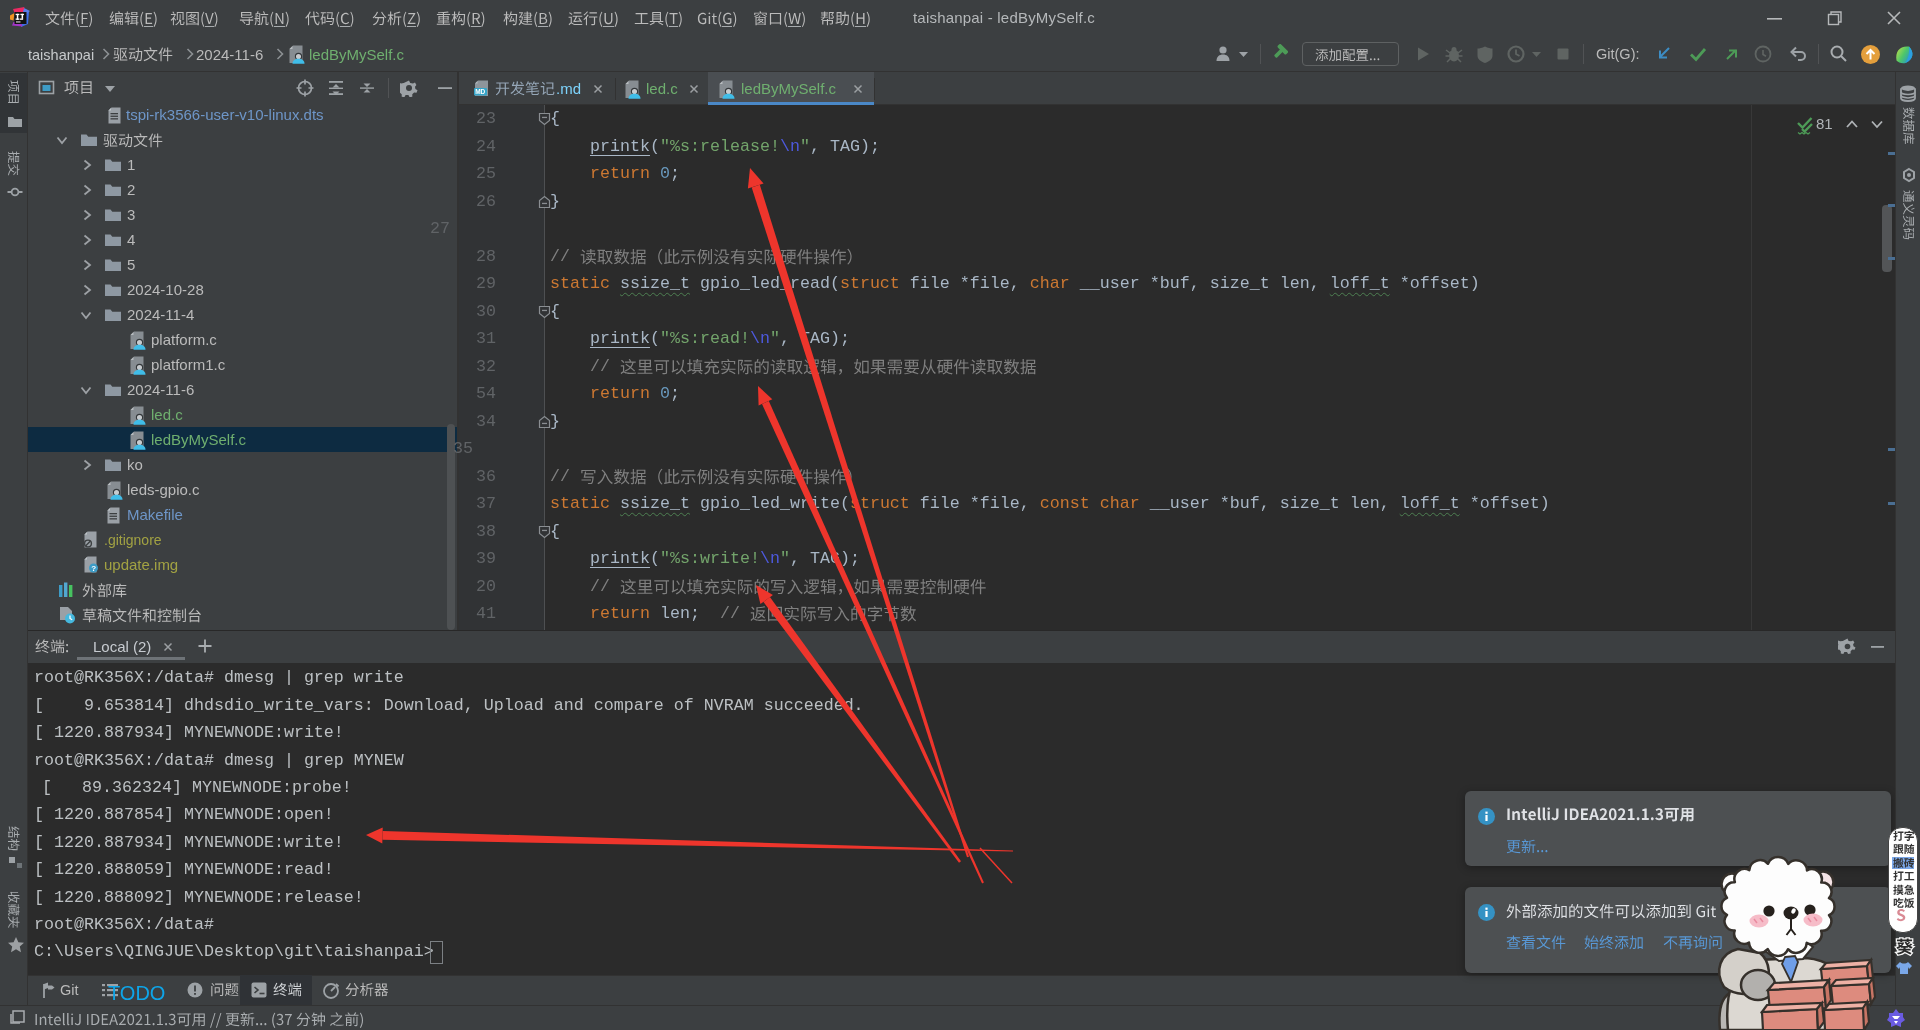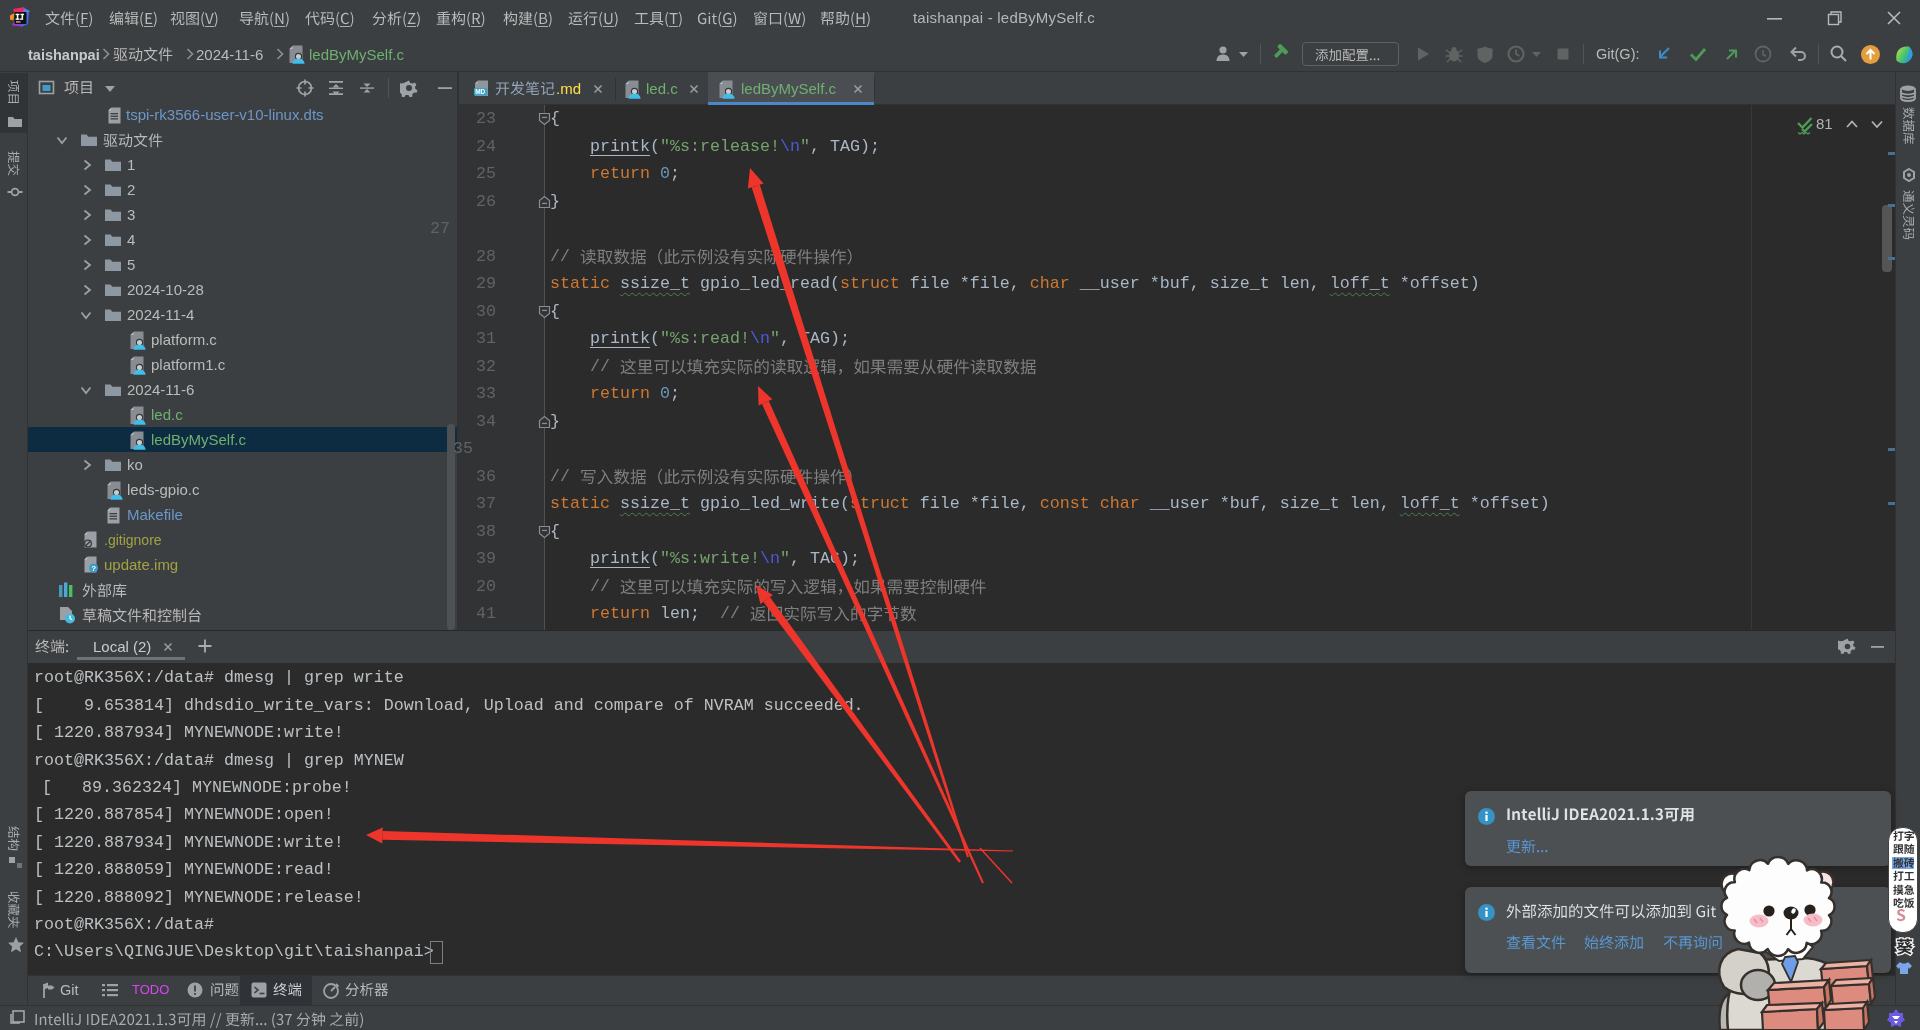--- a/index.html
+++ b/index.html
@@ -89,21 +89,21 @@
 <svg style="position:absolute;left:1765px;top:8px;" width="22" height="22" viewBox="0 0 22 22">
     <rect x="2" y="10" width="15" height="1.6" fill="#b6b8ba"></rect>
   </svg>
 <svg style="position:absolute;left:1824px;top:8px;" width="22" height="22" viewBox="0 0 22 22">
     <rect x="4.5" y="6.5" width="10" height="10" fill="none" stroke="#b6b8ba" stroke-width="1.4"></rect>
     <path d="M7 6.5 V4 H17 V14 H14.5" fill="none" stroke="#b6b8ba" stroke-width="1.4"></path>
   </svg>
 <svg style="position:absolute;left:1884px;top:8px;" width="22" height="22" viewBox="0 0 22 22">
     <path d="M4 4 L16 16 M16 4 L4 16" stroke="#b6b8ba" stroke-width="1.6"></path>
   </svg>
-<div class="abs" style="left:28px;top:47px;font-size:14.5px;font-weight:bold;color:#c7cacc">taishanpai</div>
+<div class="abs" style="left:28px;top:47px;font-size:14.5px;font-weight:normal;color:#c7cacc">taishanpai</div>
 <svg style="position:absolute;left:102px;top:48px;" width="8" height="12" viewBox="0 0 8 12">
     <path d="M1.5 1 L6.5 6 L1.5 11" stroke="#8c9093" stroke-width="1.6" fill="none"></path>
   </svg>
 <svg style="position:absolute;left:113px;top:60px;overflow:visible" width="1" height="1">
     <path d="M0.4 -2.2L0.7 -1.3C1.8 -1.6 3.2 -2 4.5 -2.3L4.4 -3.2C2.9 -2.8 1.5 -2.4 0.4 -2.2ZM14.1 -11.7L6.9 -11.7L6.9 0.6L14.4 0.6L14.4 -0.4L7.9 -0.4L7.9 -10.7L14.1 -10.7ZM1.6 -9.8C1.5 -8.2 1.3 -6 1.1 -4.7L5.1 -4.7C4.9 -1.6 4.7 -0.4 4.4 -0C4.3 0.1 4.1 0.1 3.8 0.1C3.6 0.1 2.9 0.1 2.1 0.1C2.3 0.3 2.4 0.7 2.4 1C3.2 1.1 3.9 1.1 4.2 1C4.7 1 5 0.9 5.2 0.6C5.7 0.1 5.9 -1.3 6.1 -5.1C6.2 -5.3 6.2 -5.6 6.2 -5.6L5.2 -5.6L5 -5.6C5.2 -7.2 5.4 -9.9 5.6 -12L4.6 -11.9L1 -11.9L1 -11L4.5 -11C4.4 -9.1 4.2 -7 4 -5.6L2.2 -5.6C2.3 -6.8 2.4 -8.5 2.5 -9.8ZM12.5 -9.8C12.2 -8.7 11.7 -7.7 11.3 -6.7C10.6 -7.6 9.9 -8.6 9.2 -9.4L8.4 -8.9C9.2 -7.9 10 -6.8 10.8 -5.6C10 -4.2 9.2 -2.9 8.3 -1.9C8.5 -1.7 8.9 -1.4 9.1 -1.2C9.9 -2.1 10.7 -3.3 11.4 -4.6C12.1 -3.5 12.8 -2.4 13.1 -1.5L14 -2.1C13.6 -3.1 12.8 -4.4 12 -5.7C12.6 -6.9 13.1 -8.2 13.5 -9.6ZM16.3 -11.4L16.3 -10.4L22.1 -10.4L22.1 -11.4ZM24.8 -12.3C24.8 -11.3 24.8 -10.2 24.8 -9.1L22.6 -9.1L22.6 -8.1L24.7 -8.1C24.5 -4.6 23.9 -1.5 21.9 0.4C22.2 0.5 22.6 0.9 22.8 1.2C25 -0.9 25.6 -4.3 25.8 -8.1L28 -8.1C27.9 -2.7 27.7 -0.7 27.3 -0.3C27.1 -0.1 27 -0.1 26.7 -0.1C26.4 -0.1 25.6 -0.1 24.8 -0.1C24.9 0.2 25.1 0.6 25.1 1C25.9 1 26.7 1 27.2 1C27.7 0.9 28 0.8 28.3 0.4C28.8 -0.3 29 -2.4 29.2 -8.6C29.2 -8.7 29.2 -9.1 29.2 -9.1L25.9 -9.1C25.9 -10.2 25.9 -11.3 25.9 -12.3ZM16.3 -0.7L16.4 -0.7L16.4 -0.6C16.7 -0.9 17.2 -1 21.4 -2L21.7 -1L22.7 -1.3C22.4 -2.3 21.7 -4.1 21.1 -5.5L20.2 -5.2C20.5 -4.5 20.8 -3.7 21.1 -2.9L17.5 -2.2C18.1 -3.5 18.7 -5.2 19.1 -6.8L22.4 -6.8L22.4 -7.8L15.8 -7.8L15.8 -6.8L17.9 -6.8C17.5 -5 16.9 -3.2 16.7 -2.7C16.4 -2.2 16.2 -1.8 16 -1.7C16.1 -1.4 16.3 -0.9 16.3 -0.7ZM36.3 -12.3C36.8 -11.6 37.3 -10.6 37.5 -10L38.7 -10.4C38.5 -11 38 -12 37.5 -12.7ZM30.8 -10L30.8 -8.8L33.1 -8.8C34 -6.6 35.2 -4.6 36.7 -3C35.1 -1.6 33 -0.6 30.5 0.1C30.8 0.4 31.1 0.9 31.2 1.2C33.8 0.4 35.8 -0.7 37.5 -2.2C39.2 -0.7 41.3 0.4 43.7 1.1C43.9 0.8 44.2 0.3 44.5 0.1C42.1 -0.5 40.1 -1.6 38.4 -3C39.9 -4.6 41.1 -6.5 41.9 -8.8L44.3 -8.8L44.3 -10ZM37.6 -3.8C36.1 -5.2 35 -6.9 34.3 -8.8L40.7 -8.8C39.9 -6.8 38.9 -5.2 37.6 -3.8ZM49.8 -5.1L49.8 -4L54.1 -4L54.1 1.2L55.2 1.2L55.2 -4L59.3 -4L59.3 -5.1L55.2 -5.1L55.2 -8.4L58.6 -8.4L58.6 -9.5L55.2 -9.5L55.2 -12.4L54.1 -12.4L54.1 -9.5L52 -9.5C52.2 -10.2 52.4 -10.9 52.6 -11.6L51.5 -11.8C51.1 -9.9 50.5 -7.9 49.6 -6.7C49.9 -6.6 50.4 -6.3 50.6 -6.1C51 -6.8 51.4 -7.6 51.7 -8.4L54.1 -8.4L54.1 -5.1ZM49 -12.5C48.2 -10.3 46.9 -8 45.5 -6.6C45.7 -6.3 46 -5.7 46.1 -5.4C46.6 -6 47.1 -6.6 47.5 -7.2L47.5 1.2L48.6 1.2L48.6 -9C49.2 -10 49.7 -11.1 50.1 -12.2Z" fill="#bbbbbb"></path>
   </svg>
 <svg style="position:absolute;left:186px;top:48px;" width="8" height="12" viewBox="0 0 8 12">
     <path d="M1.5 1 L6.5 6 L1.5 11" stroke="#8c9093" stroke-width="1.6" fill="none"></path>
   </svg>
 <div class="abs" style="left:196px;top:46px;font-size:15px;color:#bbbbbb">2024-11-6</div>
@@ -419,21 +419,21 @@
 <div style="position:absolute;left:874px;top:78px;width:1px;height:22px;background:#323232"></div>
 <svg style="position:absolute;left:473px;top:80px;" width="17" height="17" viewBox="0 0 17 17">
     <path d="M5 0.5 H15 V16 H2 V3.5 z" fill="#8e959b"></path>
     <path d="M4.5 1 L2 3.5 H4.5 z" fill="#b6bcc0"></path>
     <rect x="1" y="8" width="13" height="7.5" rx="1" fill="#35a4c8"></rect>
     <text x="2.2" y="14.2" font-size="6.5" font-weight="bold" font-family="Liberation Sans" fill="#fff">MD</text>
   </svg>
 <svg style="position:absolute;left:495px;top:94px;overflow:visible" width="1" height="1">
     <path d="M9.7 -10.5L9.7 -6.3L5.5 -6.3L5.5 -6.9L5.5 -10.5ZM0.8 -6.3L0.8 -5.2L4.3 -5.2C4.1 -3.1 3.3 -1.1 0.8 0.4C1.1 0.6 1.5 1 1.7 1.3C4.5 -0.5 5.3 -2.8 5.5 -5.2L9.7 -5.2L9.7 1.2L10.9 1.2L10.9 -5.2L14.2 -5.2L14.2 -6.3L10.9 -6.3L10.9 -10.5L13.8 -10.5L13.8 -11.6L1.3 -11.6L1.3 -10.5L4.4 -10.5L4.4 -6.9L4.4 -6.3ZM25.1 -11.8C25.7 -11.2 26.6 -10.2 27 -9.6L27.9 -10.2C27.5 -10.8 26.6 -11.7 26 -12.4ZM17.2 -7.8C17.3 -8 17.8 -8.1 18.8 -8.1L20.9 -8.1C19.9 -5 18.2 -2.5 15.4 -0.9C15.7 -0.7 16.1 -0.2 16.3 0C18.2 -1.2 19.7 -2.7 20.7 -4.6C21.3 -3.4 22.1 -2.5 23 -1.6C21.7 -0.7 20.2 -0.1 18.6 0.3C18.8 0.5 19.1 0.9 19.2 1.2C20.9 0.8 22.5 0.1 23.8 -0.9C25.2 0.1 26.8 0.8 28.8 1.2C28.9 0.9 29.2 0.5 29.5 0.2C27.6 -0.1 26 -0.8 24.7 -1.6C26 -2.8 27 -4.3 27.7 -6.2L26.9 -6.6L26.7 -6.5L21.6 -6.5C21.8 -7 22 -7.5 22.2 -8.1L28.9 -8.1L29 -9.2L22.5 -9.2C22.7 -10.2 22.9 -11.3 23.1 -12.4L21.8 -12.7C21.6 -11.4 21.4 -10.3 21.2 -9.2L18.4 -9.2C18.9 -10 19.3 -11 19.5 -12L18.3 -12.2C18.1 -11 17.5 -9.8 17.3 -9.5C17.2 -9.2 17 -9 16.8 -8.9C16.9 -8.6 17.1 -8.1 17.2 -7.8ZM23.8 -2.3C22.8 -3.2 22 -4.2 21.4 -5.4L26.1 -5.4C25.6 -4.2 24.8 -3.2 23.8 -2.3ZM30.9 -2.4L31 -1.4L36.4 -1.9L36.4 -0.7C36.4 0.7 36.9 1.1 38.5 1.1C38.9 1.1 41.6 1.1 42 1.1C43.4 1.1 43.8 0.6 43.9 -1.2C43.6 -1.2 43.1 -1.4 42.9 -1.6C42.8 -0.2 42.7 0.1 41.9 0.1C41.3 0.1 39.1 0.1 38.6 0.1C37.7 0.1 37.5 -0.1 37.5 -0.7L37.5 -2L44.2 -2.5L44.1 -3.5L37.5 -3L37.5 -4.5L42.8 -5L42.7 -5.9L37.5 -5.5L37.5 -6.8C39.5 -7 41.3 -7.3 42.7 -7.7L42.1 -8.6C39.7 -8 35.5 -7.5 31.9 -7.3C32 -7.1 32.1 -6.7 32.2 -6.4C33.5 -6.5 35 -6.6 36.4 -6.7L36.4 -5.4L31.6 -5L31.7 -4L36.4 -4.4L36.4 -2.9ZM32.8 -12.7C32.3 -11.2 31.5 -9.7 30.5 -8.7C30.8 -8.5 31.3 -8.2 31.5 -8.1C32 -8.7 32.5 -9.4 32.9 -10.2L33.7 -10.2C34.1 -9.5 34.5 -8.7 34.6 -8.1L35.6 -8.5C35.5 -9 35.1 -9.6 34.8 -10.2L37.1 -10.2L37.1 -11.2L33.4 -11.2C33.5 -11.6 33.7 -12 33.9 -12.4ZM38.7 -12.7C38.2 -11.2 37.4 -9.8 36.4 -8.9C36.7 -8.7 37.2 -8.4 37.4 -8.2C37.9 -8.8 38.4 -9.4 38.8 -10.2L39.9 -10.2C40.2 -9.6 40.6 -9 40.7 -8.5L41.7 -8.9C41.6 -9.3 41.3 -9.8 41.1 -10.2L44 -10.2L44 -11.2L39.3 -11.2C39.5 -11.6 39.6 -12 39.8 -12.4ZM46.9 -11.5C47.7 -10.8 48.7 -9.8 49.2 -9.1L50 -9.9C49.5 -10.5 48.5 -11.5 47.6 -12.2ZM48 0.9L48 0.9C48.2 0.6 48.6 0.3 51.1 -1.5C51 -1.7 50.8 -2.1 50.8 -2.4L49.2 -1.4L49.2 -7.9L45.7 -7.9L45.7 -6.8L48.1 -6.8L48.1 -1.4C48.1 -0.7 47.6 -0.1 47.4 0.1C47.6 0.3 47.9 0.7 48 0.9ZM51.3 -11.5L51.3 -10.4L57.2 -10.4L57.2 -6.6L51.6 -6.6L51.6 -0.9C51.6 0.6 52.1 1 53.8 1C54.2 1 56.9 1 57.2 1C58.9 1 59.3 0.3 59.4 -2.1C59.1 -2.2 58.6 -2.4 58.3 -2.6C58.3 -0.5 58.1 -0.1 57.2 -0.1C56.6 -0.1 54.3 -0.1 53.9 -0.1C52.9 -0.1 52.7 -0.2 52.7 -0.8L52.7 -5.5L57.2 -5.5L57.2 -4.8L58.4 -4.8L58.4 -11.5Z" fill="#95a6b7"></path>
   </svg>
-<div class="abs" style="left:556px;top:80px;font-size:15px;color:#fde047">.md</div>
+<div class="abs" style="left:556px;top:80px;font-size:15px;color:#7dd3fc">.md</div>
 <svg style="position:absolute;left:592px;top:83px;" width="12" height="12" viewBox="0 0 12 12">
     <path d="M2.5 2.5 L9.5 9.5 M9.5 2.5 L2.5 9.5" stroke="#9b9fa2" stroke-width="1.5"></path>
   </svg>
 <svg style="position:absolute;left:624px;top:80px;" width="17" height="19" viewBox="0 0 17 19">
     <path d="M5 0.5 H14.5 V18 H1.5 V4 z" fill="#878d92"></path>
     <path d="M4.5 1 L1.5 4 H4.5 z" fill="#b8bcbf"></path>
 <circle cx="10.5" cy="11.5" r="3.1" fill="#c7cbce" stroke="#34383b" stroke-width="1.1"></circle>
     <path d="M4.5 18.8 c0-3.4 2.6-5 6-5 s6 1.6 6 5 z" fill="#40bde8"></path>
   </svg>
 <div class="abs" style="left:646px;top:80px;font-size:15px;color:#6faf6f">led.c</div>
@@ -455,21 +455,21 @@
 <div class="cl mono" style="left:430px;top:105.2px;width:66px;text-align:right;color:#606366">23</div>
 <div class="cl mono" style="left:430px;top:132.8px;width:66px;text-align:right;color:#606366">24</div>
 <div class="cl mono" style="left:430px;top:160.2px;width:66px;text-align:right;color:#606366">25</div>
 <div class="cl mono" style="left:430px;top:187.8px;width:66px;text-align:right;color:#606366">26</div>
 <div class="cl mono" style="left:430px;top:215.2px;width:66px;text-align:left;color:#606366">27</div>
 <div class="cl mono" style="left:430px;top:242.8px;width:66px;text-align:right;color:#606366">28</div>
 <div class="cl mono" style="left:430px;top:270.2px;width:66px;text-align:right;color:#606366">29</div>
 <div class="cl mono" style="left:430px;top:297.8px;width:66px;text-align:right;color:#606366">30</div>
 <div class="cl mono" style="left:430px;top:325.2px;width:66px;text-align:right;color:#606366">31</div>
 <div class="cl mono" style="left:430px;top:352.8px;width:66px;text-align:right;color:#606366">32</div>
-<div class="cl mono" style="left:430px;top:380.2px;width:66px;text-align:right;color:#606366">33</div>
+<div class="cl mono" style="left:430px;top:380.2px;width:66px;text-align:right;color:#606366">54</div>
 <div class="cl mono" style="left:430px;top:407.8px;width:66px;text-align:right;color:#606366">34</div>
 <div class="cl mono" style="left:430px;top:435.2px;width:66px;text-align:center;color:#606366">35</div>
 <div class="cl mono" style="left:430px;top:462.8px;width:66px;text-align:right;color:#606366">36</div>
 <div class="cl mono" style="left:430px;top:490.2px;width:66px;text-align:right;color:#606366">37</div>
 <div class="cl mono" style="left:430px;top:517.8px;width:66px;text-align:right;color:#606366">38</div>
 <div class="cl mono" style="left:430px;top:545.2px;width:66px;text-align:right;color:#606366">39</div>
 <div class="cl mono" style="left:430px;top:572.8px;width:66px;text-align:right;color:#606366">20</div>
 <div class="cl mono" style="left:430px;top:600.2px;width:66px;text-align:right;color:#606366">41</div>
 <svg style="position:absolute;left:538px;top:112.0px;" width="14" height="14" viewBox="0 0 14 14">
     <path d="M1.5 1.5 h10 v7 l-5 4 -5 -4 z" fill="#313335" stroke="#8a8e92" stroke-width="1.2"></path>
@@ -599,21 +599,21 @@
   </svg>
 <div class="abs" style="left:60px;top:982px;font-size:14.5px;color:#bbbbbb">Git</div>
 <svg style="position:absolute;left:101px;top:982px;" width="18" height="16" viewBox="0 0 18 16">
     <rect x="1" y="2" width="3" height="2.2" fill="#9da2a6"></rect>
     <rect x="6" y="2" width="11" height="2.2" fill="#9da2a6"></rect>
     <rect x="1" y="7" width="3" height="2.2" fill="#9da2a6"></rect>
     <rect x="6" y="7" width="11" height="2.2" fill="#9da2a6"></rect>
     <rect x="1" y="12" width="3" height="2.2" fill="#9da2a6"></rect>
     <rect x="6" y="12" width="11" height="2.2" fill="#9da2a6"></rect>
   </svg>
-<div class="abs" style="left:132px;top:982px;font-size:13px;color:#d946ef">TODO</div>
+<div class="abs" style="left:108px;top:982px;font-size:20px;color:#0ea5e9">TODO</div>
 <svg style="position:absolute;left:186px;top:981px;" width="18" height="18" viewBox="0 0 18 18">
     <circle cx="9" cy="9" r="7.5" fill="#9da2a6"></circle>
     <rect x="8.1" y="4.5" width="1.8" height="6" fill="#3c3f41"></rect>
     <rect x="8.1" y="12" width="1.8" height="1.8" fill="#3c3f41"></rect>
   </svg>
 <svg style="position:absolute;left:210px;top:995px;overflow:visible" width="1" height="1">
     <path d="M1.3 -8.9L1.3 1.2L2.4 1.2L2.4 -8.9ZM1.5 -11.5C2.2 -10.7 3.2 -9.7 3.7 -9L4.5 -9.6C4 -10.3 3 -11.3 2.3 -12ZM5.1 -11.4L5.1 -10.3L12.1 -10.3L12.1 -0.4C12.1 -0.1 12 -0 11.7 -0C11.5 -0 10.6 0 9.7 -0C9.9 0.3 10.1 0.7 10.1 1.1C11.3 1.1 12.1 1 12.5 0.9C13 0.7 13.2 0.3 13.2 -0.4L13.2 -11.4ZM4.7 -7.8L4.7 -1.5L5.7 -1.5L5.7 -2.4L9.8 -2.4L9.8 -7.8ZM5.7 -6.8L8.7 -6.8L8.7 -3.4L5.7 -3.4ZM17.1 -8.9L20 -8.9L20 -7.8L17.1 -7.8ZM17.1 -10.8L20 -10.8L20 -9.7L17.1 -9.7ZM16.1 -11.6L16.1 -7L21 -7L21 -11.6ZM24.6 -7.7C24.5 -3.9 24.2 -2.1 21.1 -1.1C21.3 -0.9 21.6 -0.6 21.7 -0.4C25 -1.5 25.4 -3.6 25.5 -7.7ZM25.1 -2.7C26 -2 27.1 -1.1 27.7 -0.5L28.3 -1.1C27.8 -1.7 26.6 -2.7 25.7 -3.3ZM16.3 -4.4C16.2 -2.3 15.9 -0.5 15 0.6C15.2 0.7 15.6 1 15.8 1.1C16.3 0.4 16.7 -0.4 16.9 -1.4C18.2 0.5 20.3 0.8 23.4 0.8L28.1 0.8C28.1 0.6 28.3 0.1 28.5 -0.1C27.6 -0.1 24.1 -0.1 23.4 -0.1C21.7 -0.1 20.2 -0.2 19.1 -0.6L19.1 -2.7L21.5 -2.7L21.5 -3.5L19.1 -3.5L19.1 -5.1L21.8 -5.1L21.8 -5.9L15.2 -5.9L15.2 -5.1L18.2 -5.1L18.2 -1.2C17.7 -1.5 17.4 -2 17.1 -2.6C17.2 -3.1 17.2 -3.7 17.2 -4.3ZM22.3 -9.2L22.3 -3.1L23.2 -3.1L23.2 -8.4L26.7 -8.4L26.7 -3.2L27.7 -3.2L27.7 -9.2L24.9 -9.2C25.1 -9.6 25.3 -10.1 25.5 -10.6L28.3 -10.6L28.3 -11.5L21.7 -11.5L21.7 -10.6L24.4 -10.6C24.2 -10.2 24.1 -9.6 23.9 -9.2Z" fill="#bbbbbb"></path>
   </svg>
 <svg style="position:absolute;left:250px;top:981px;" width="18" height="18" viewBox="0 0 18 18">
     <rect x="1.5" y="1.5" width="15" height="15" rx="2" fill="#9da2a6"></rect>

